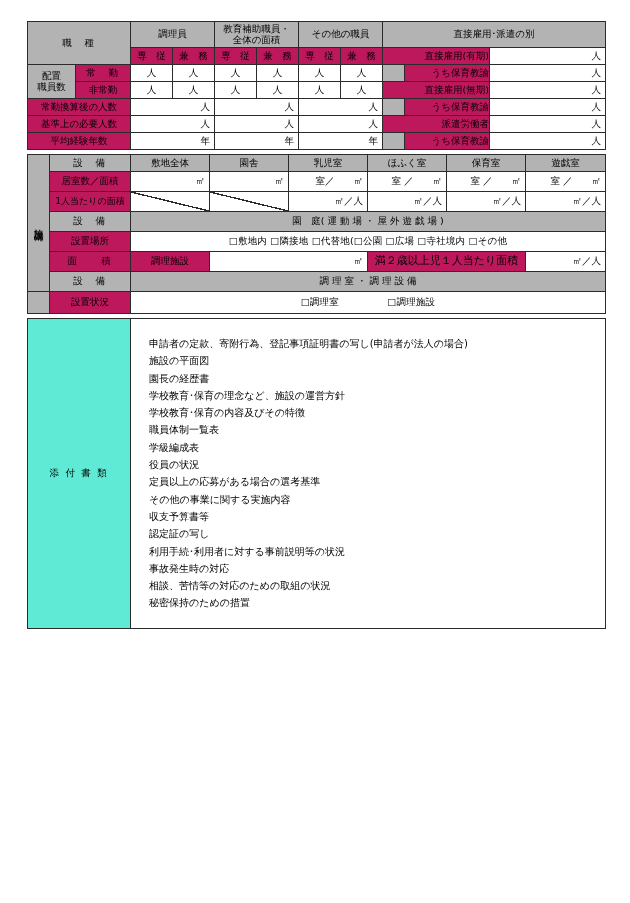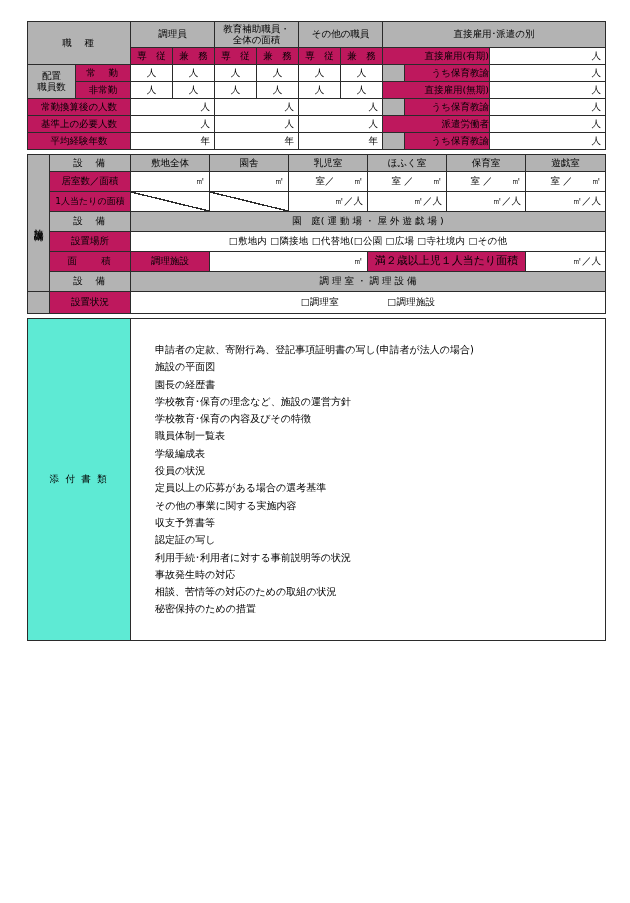--- a/index.html
+++ b/index.html
@@ -82,21 +82,21 @@
   
   .attach-label { background: #5eead4; }
   .attach-body {
     background: #ffffff;
     text-align: left;
     vertical-align: top;
     padding: 8px 0 8px 10px;
   }
   .attach-list {
     list-style: none;
-    margin: 14px;
+    margin: 8px;
     padding: 0;
   }
   .attach-list li {
     font-size: 10px;
     line-height: 17.3px;
     white-space: nowrap;
     text-align: left;
   }
   .chk { letter-spacing: 0.02em; }
 </style>

